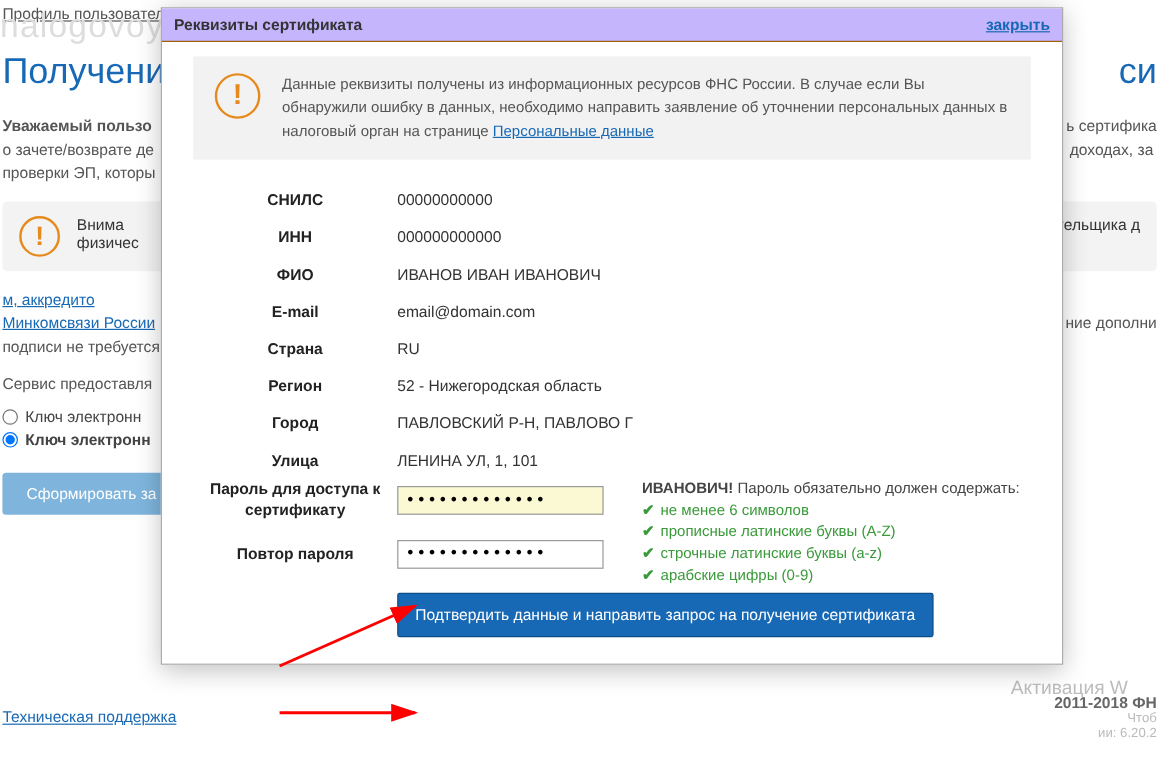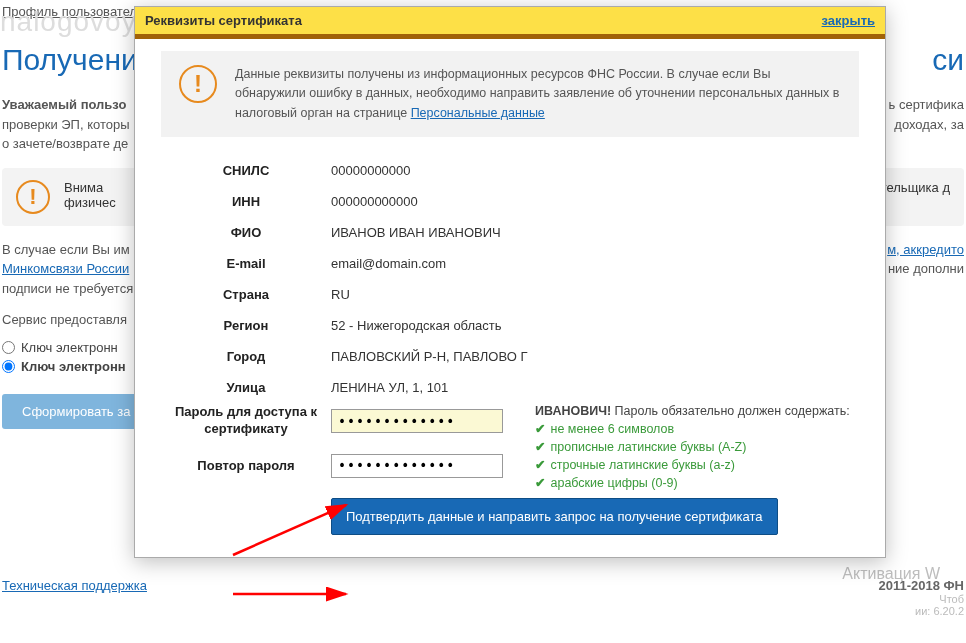--- a/index.html
+++ b/index.html
@@ -83,21 +83,21 @@
   font-size: 13px;
   margin-top: 16px;
 }
 .bg-footer {
   position: absolute;
   bottom: 26px;
   left: 2px;
   right: 2px;
   display: flex;
   justify-content: space-between;
-  align-items: flex-start;
+  align-items: center;
   color: #666;
 }
 .bg-footer .right { font-weight: bold; }
 .activation {
   position: absolute;
   right: 26px;
   bottom: 60px;
   color: #bdbdbd;
   font-size: 16px;
 }
@@ -106,22 +106,22 @@
 .modal {
   position: absolute;
   top: 6px;
   left: 134px;
   width: 752px;
   background: #fff;
   border: 1px solid #aaa;
   box-shadow: 0 4px 20px rgba(0,0,0,.25);
 }
 .modal-header {
-  background: #fde047;
-  border-bottom: 5px solid #a16207;
+  background: #c4b5fd;
+  border-bottom: 1px solid #a16207;
   padding: 6px 10px;
   display: flex;
   justify-content: space-between;
   align-items: center;
 }
 .modal-title { font-weight: bold; font-size: 13px; color: #333; }
 .modal-close { color: #1869b5; text-decoration: underline; cursor: pointer; font-size: 13px; font-weight: bold; }
 .modal-body { padding: 12px 26px 22px 26px; }
 .info-box {
   background: #f2f2f2;
@@ -214,43 +214,42 @@
   <div class="watermark">nalogovoy.net</div>
 
   <div style="display:flex; justify-content:space-between; align-items:baseline;">
     <div class="page-title">Получени</div>
     <div class="page-title" style="">си</div>
   </div>
 
   <div class="bg-text" style="display:flex; justify-content:space-between;">
     <div>
       <div><span class="bold">Уважаемый пользо</span></div>
+      <div>о зачете/возврате де</div>
       <div>проверки ЭП, которы</div>
-      <div>о зачете/возврате де</div>
-    </div>
-    <div style="text-align:right;">
+    </div>
+    <div style="text-align:center;">
       <div>ь сертифика</div>
       <div>доходах, за</div>
     </div>
   </div>
 
   <div class="bg-warning-box">
     <div class="bg-warning-icon">!</div>
     <div style="flex:1; display:flex; justify-content:space-between;">
       <div>
         <div class="bold">Внима</div>
         <div>физичес</div>
       </div>
       <div>лательщика д</div>
     </div>
   </div>
 
   <div class="bg-text bg-below">
     <div style="display:flex; justify-content:space-between;">
-      <span>В случае если Вы им</span>
       <a class="link">м, аккредито</a>
     </div>
     <div style="display:flex; justify-content:space-between;">
       <a class="link">Минкомсвязи России</a>
       <span>ние дополни</span>
     </div>
     <div>подписи не требуется</div>
     <div style="margin-top:12px;">Сервис предоставля</div>
   </div>
 

